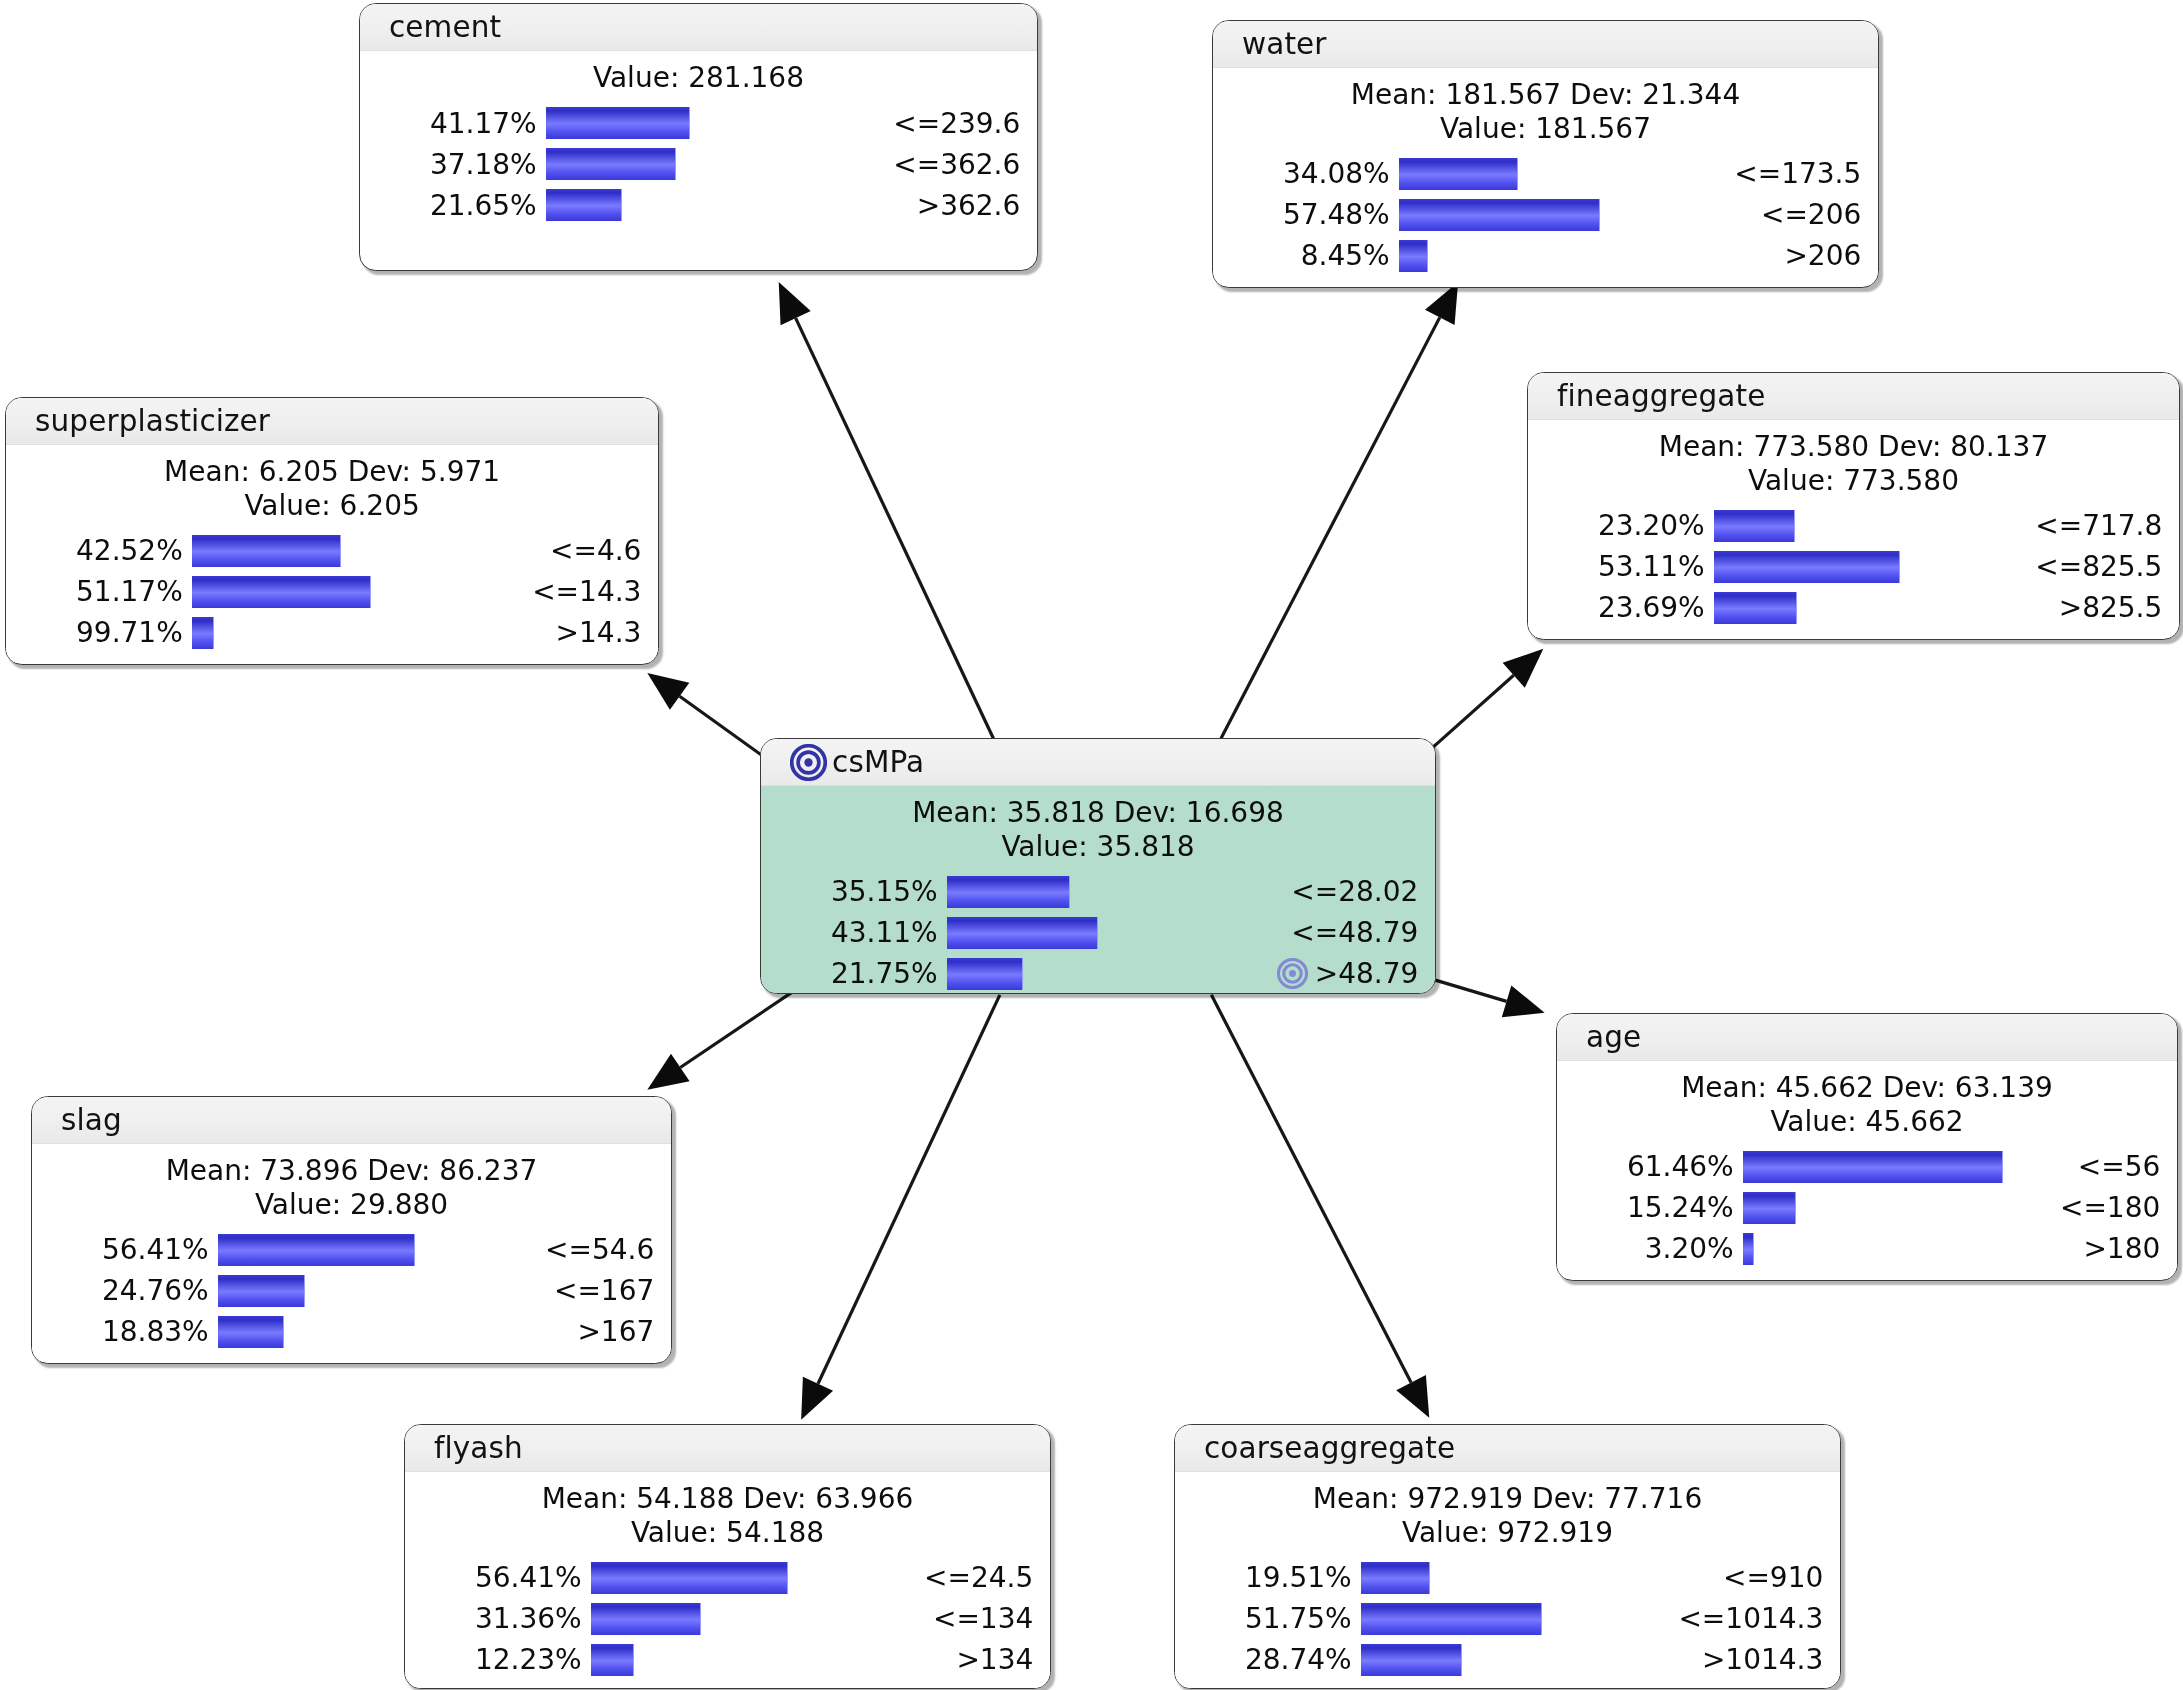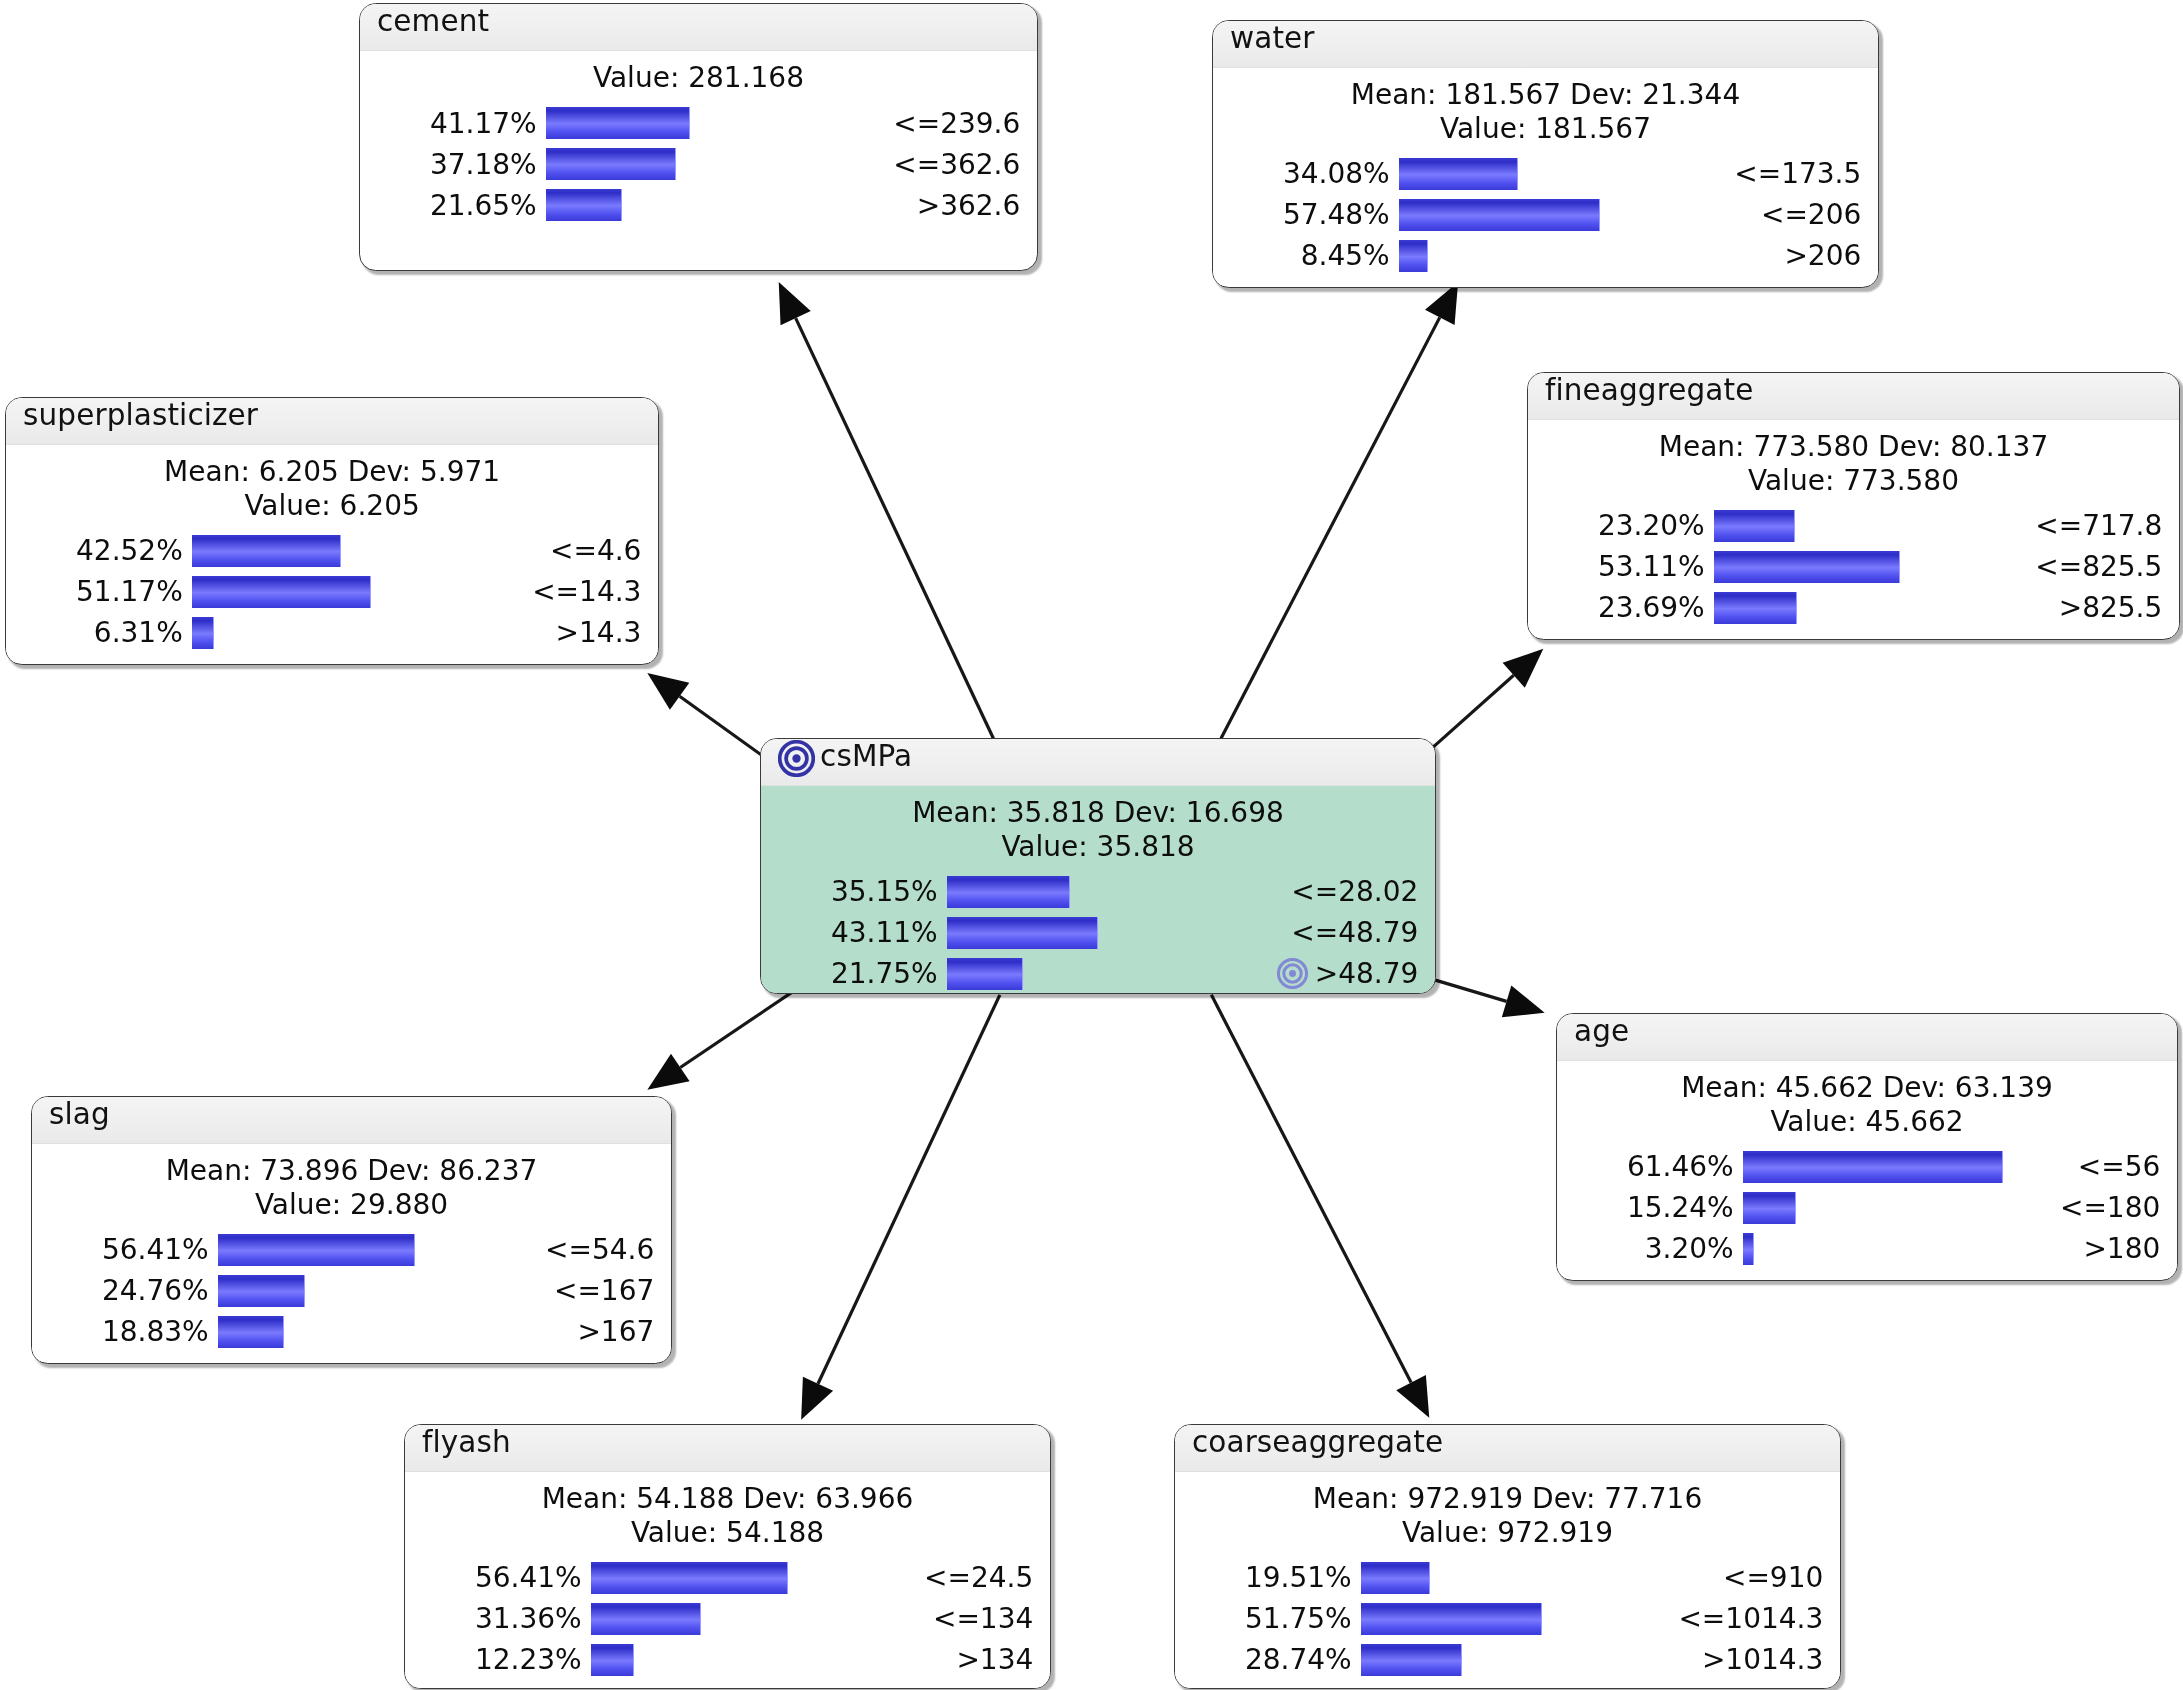--- a/index.html
+++ b/index.html
@@ -31,21 +31,22 @@
     border-radius: 16.7px;
     background: #ffffff;
     box-shadow: 3.2px 3.8px 1.9px rgba(0,0,0,0.30);
     overflow: hidden;
   }
   .node-header {
     height: 47px;
     background: linear-gradient(to bottom, #f4f4f4 0%, #efefef 55%, #e9e9e9 100%);
     border-bottom: 0.6px solid #e0e0e0;
     display: flex;
-    padding-left: 17px;
+    align-items: center;
+    padding-left: 29px;
     box-sizing: border-box;
   }
   .node-title {
     font-size: 29.5px;
     color: #121212;
     letter-spacing: 0.1px;
     white-space: nowrap;
   }
   .node-body {
     background: #ffffff;
@@ -241,21 +242,21 @@
             <div class="row">
               <span class="pct" style="width:160px">51.17%</span>
               <span class="barwrap">
                 <span class="bar" style="width:179px"></span>
               </span>
               <span class="state" style="width:167px">
                 <span>&lt;=14.3</span>
               </span>
             </div>
             <div class="row">
-              <span class="pct" style="width:160px">6.31%</span>
+              <span class="pct" style="width:160px">99.71%</span>
               <span class="barwrap">
                 <span class="bar" style="width:22px"></span>
               </span>
               <span class="state" style="width:167px">
                 <span>&gt;14.3</span>
               </span>
             </div>
           </div>
         </div>
       </div>

